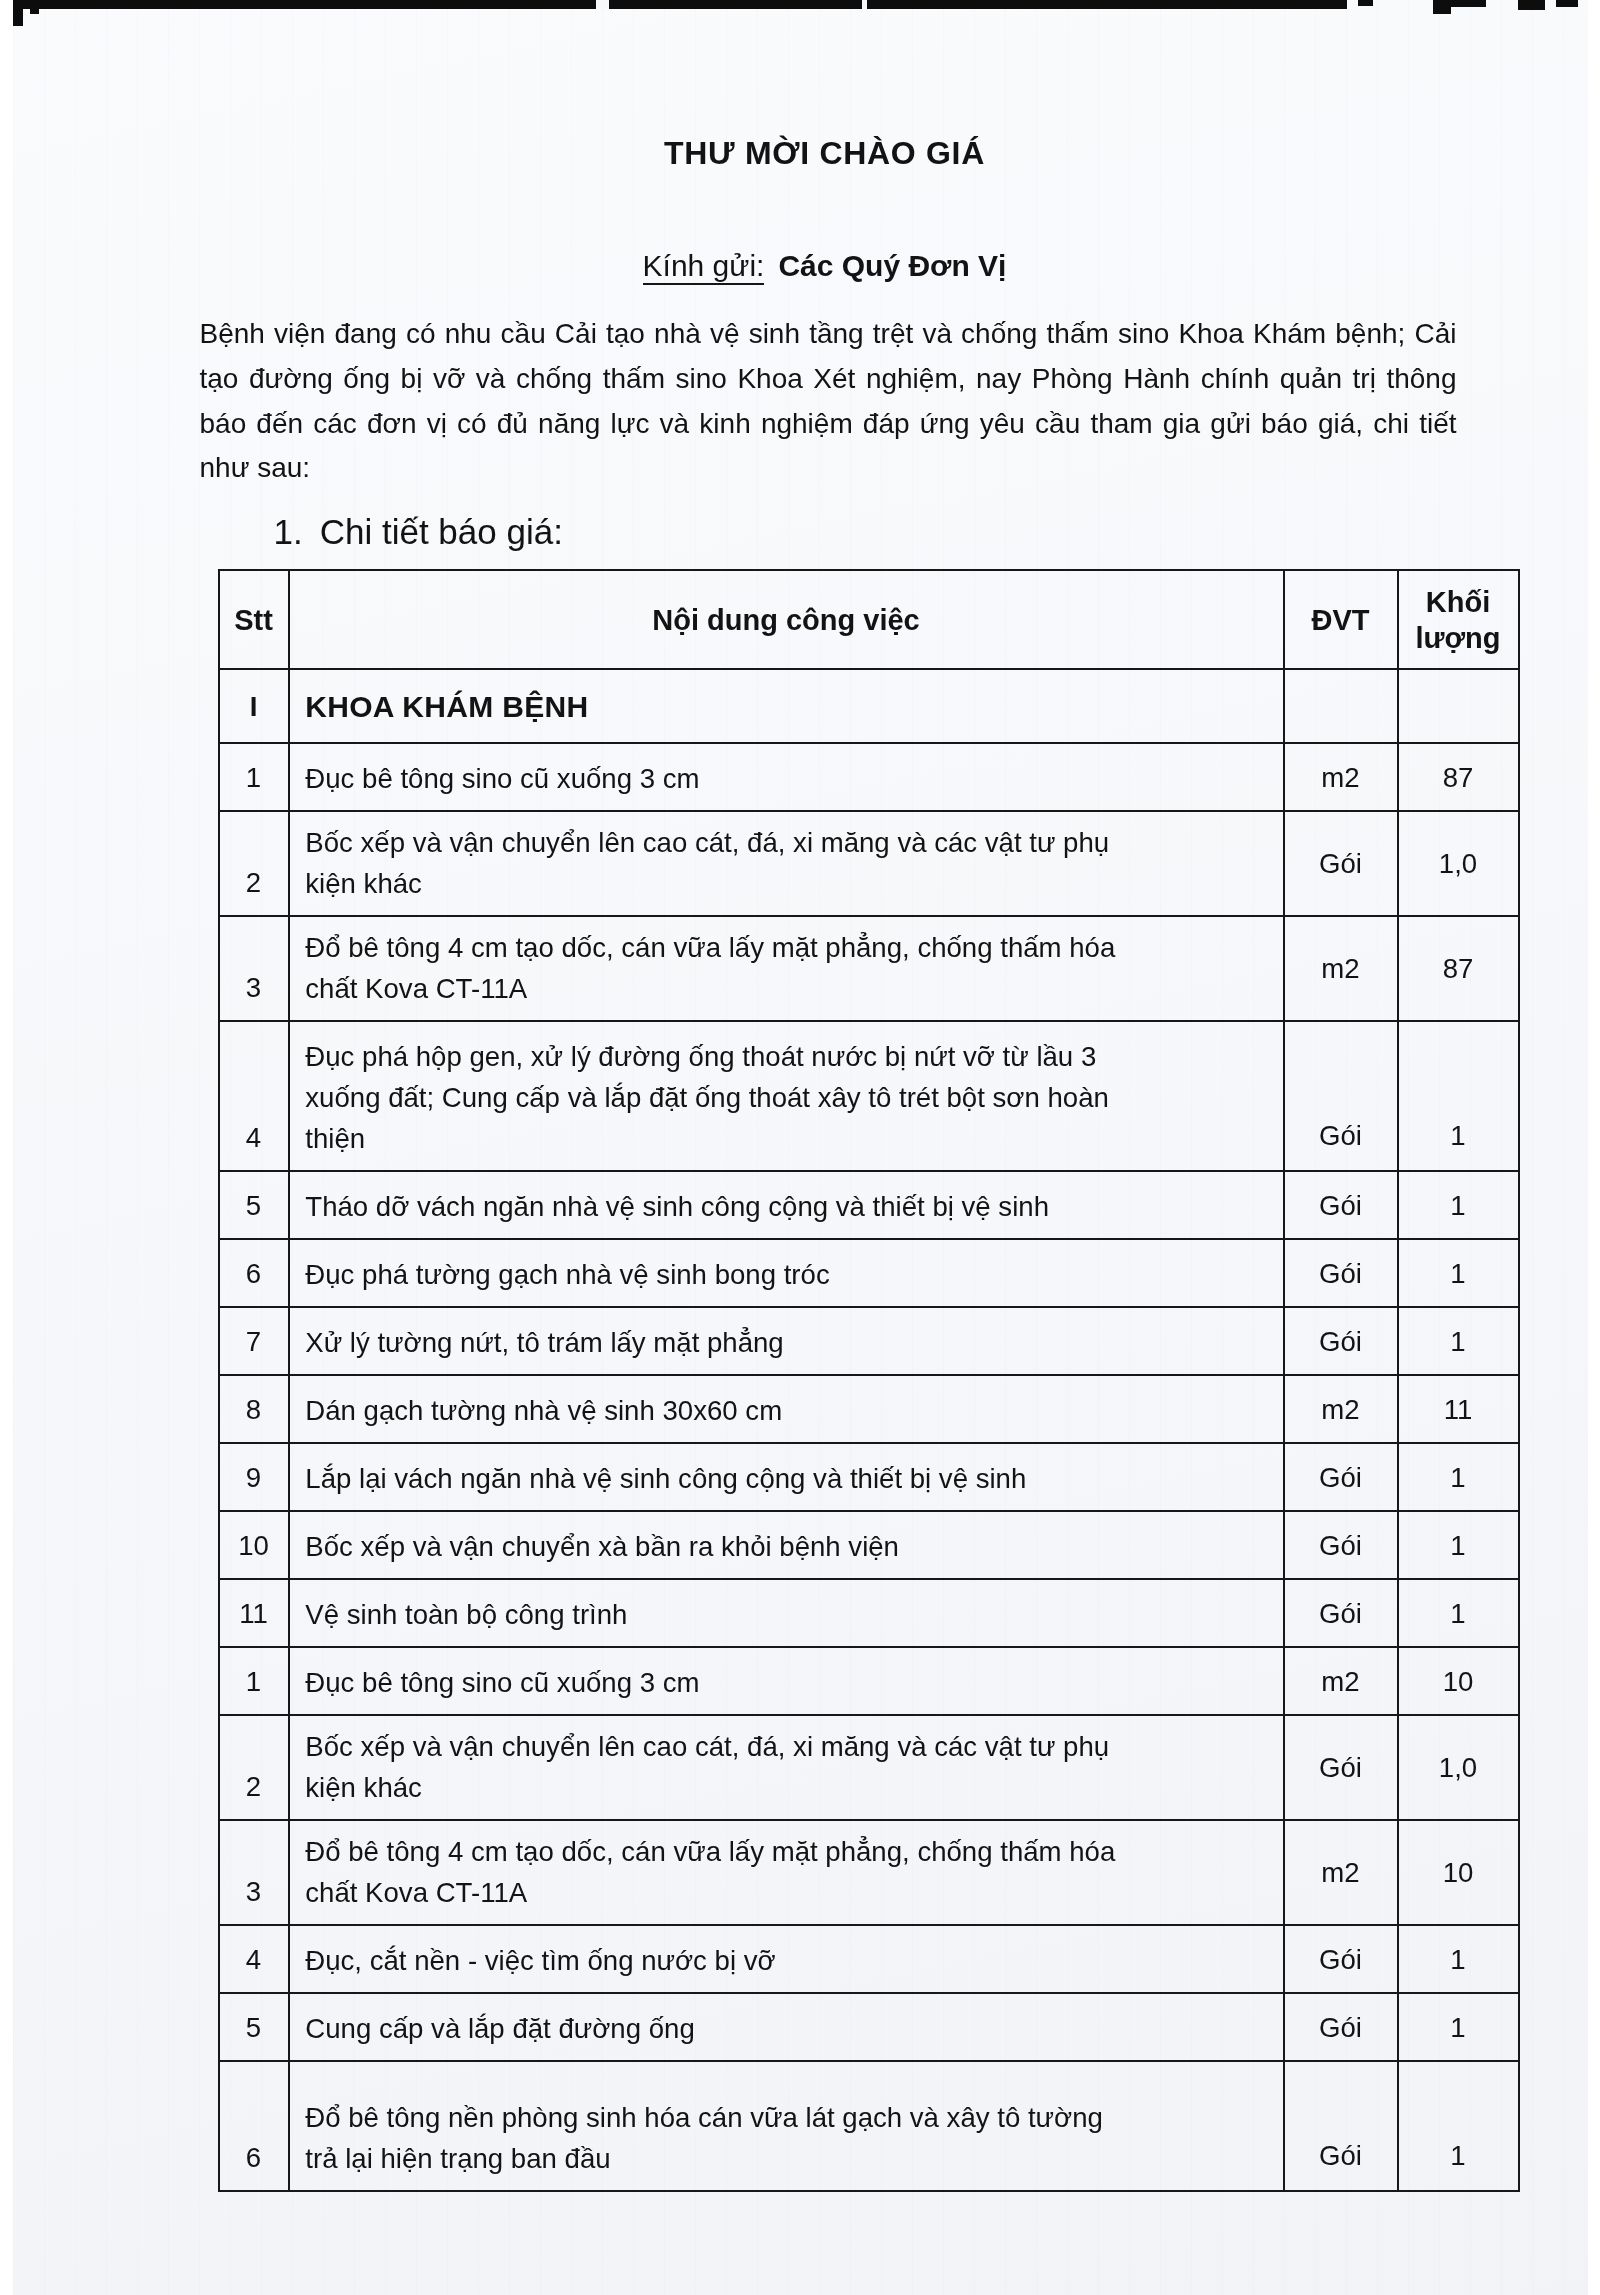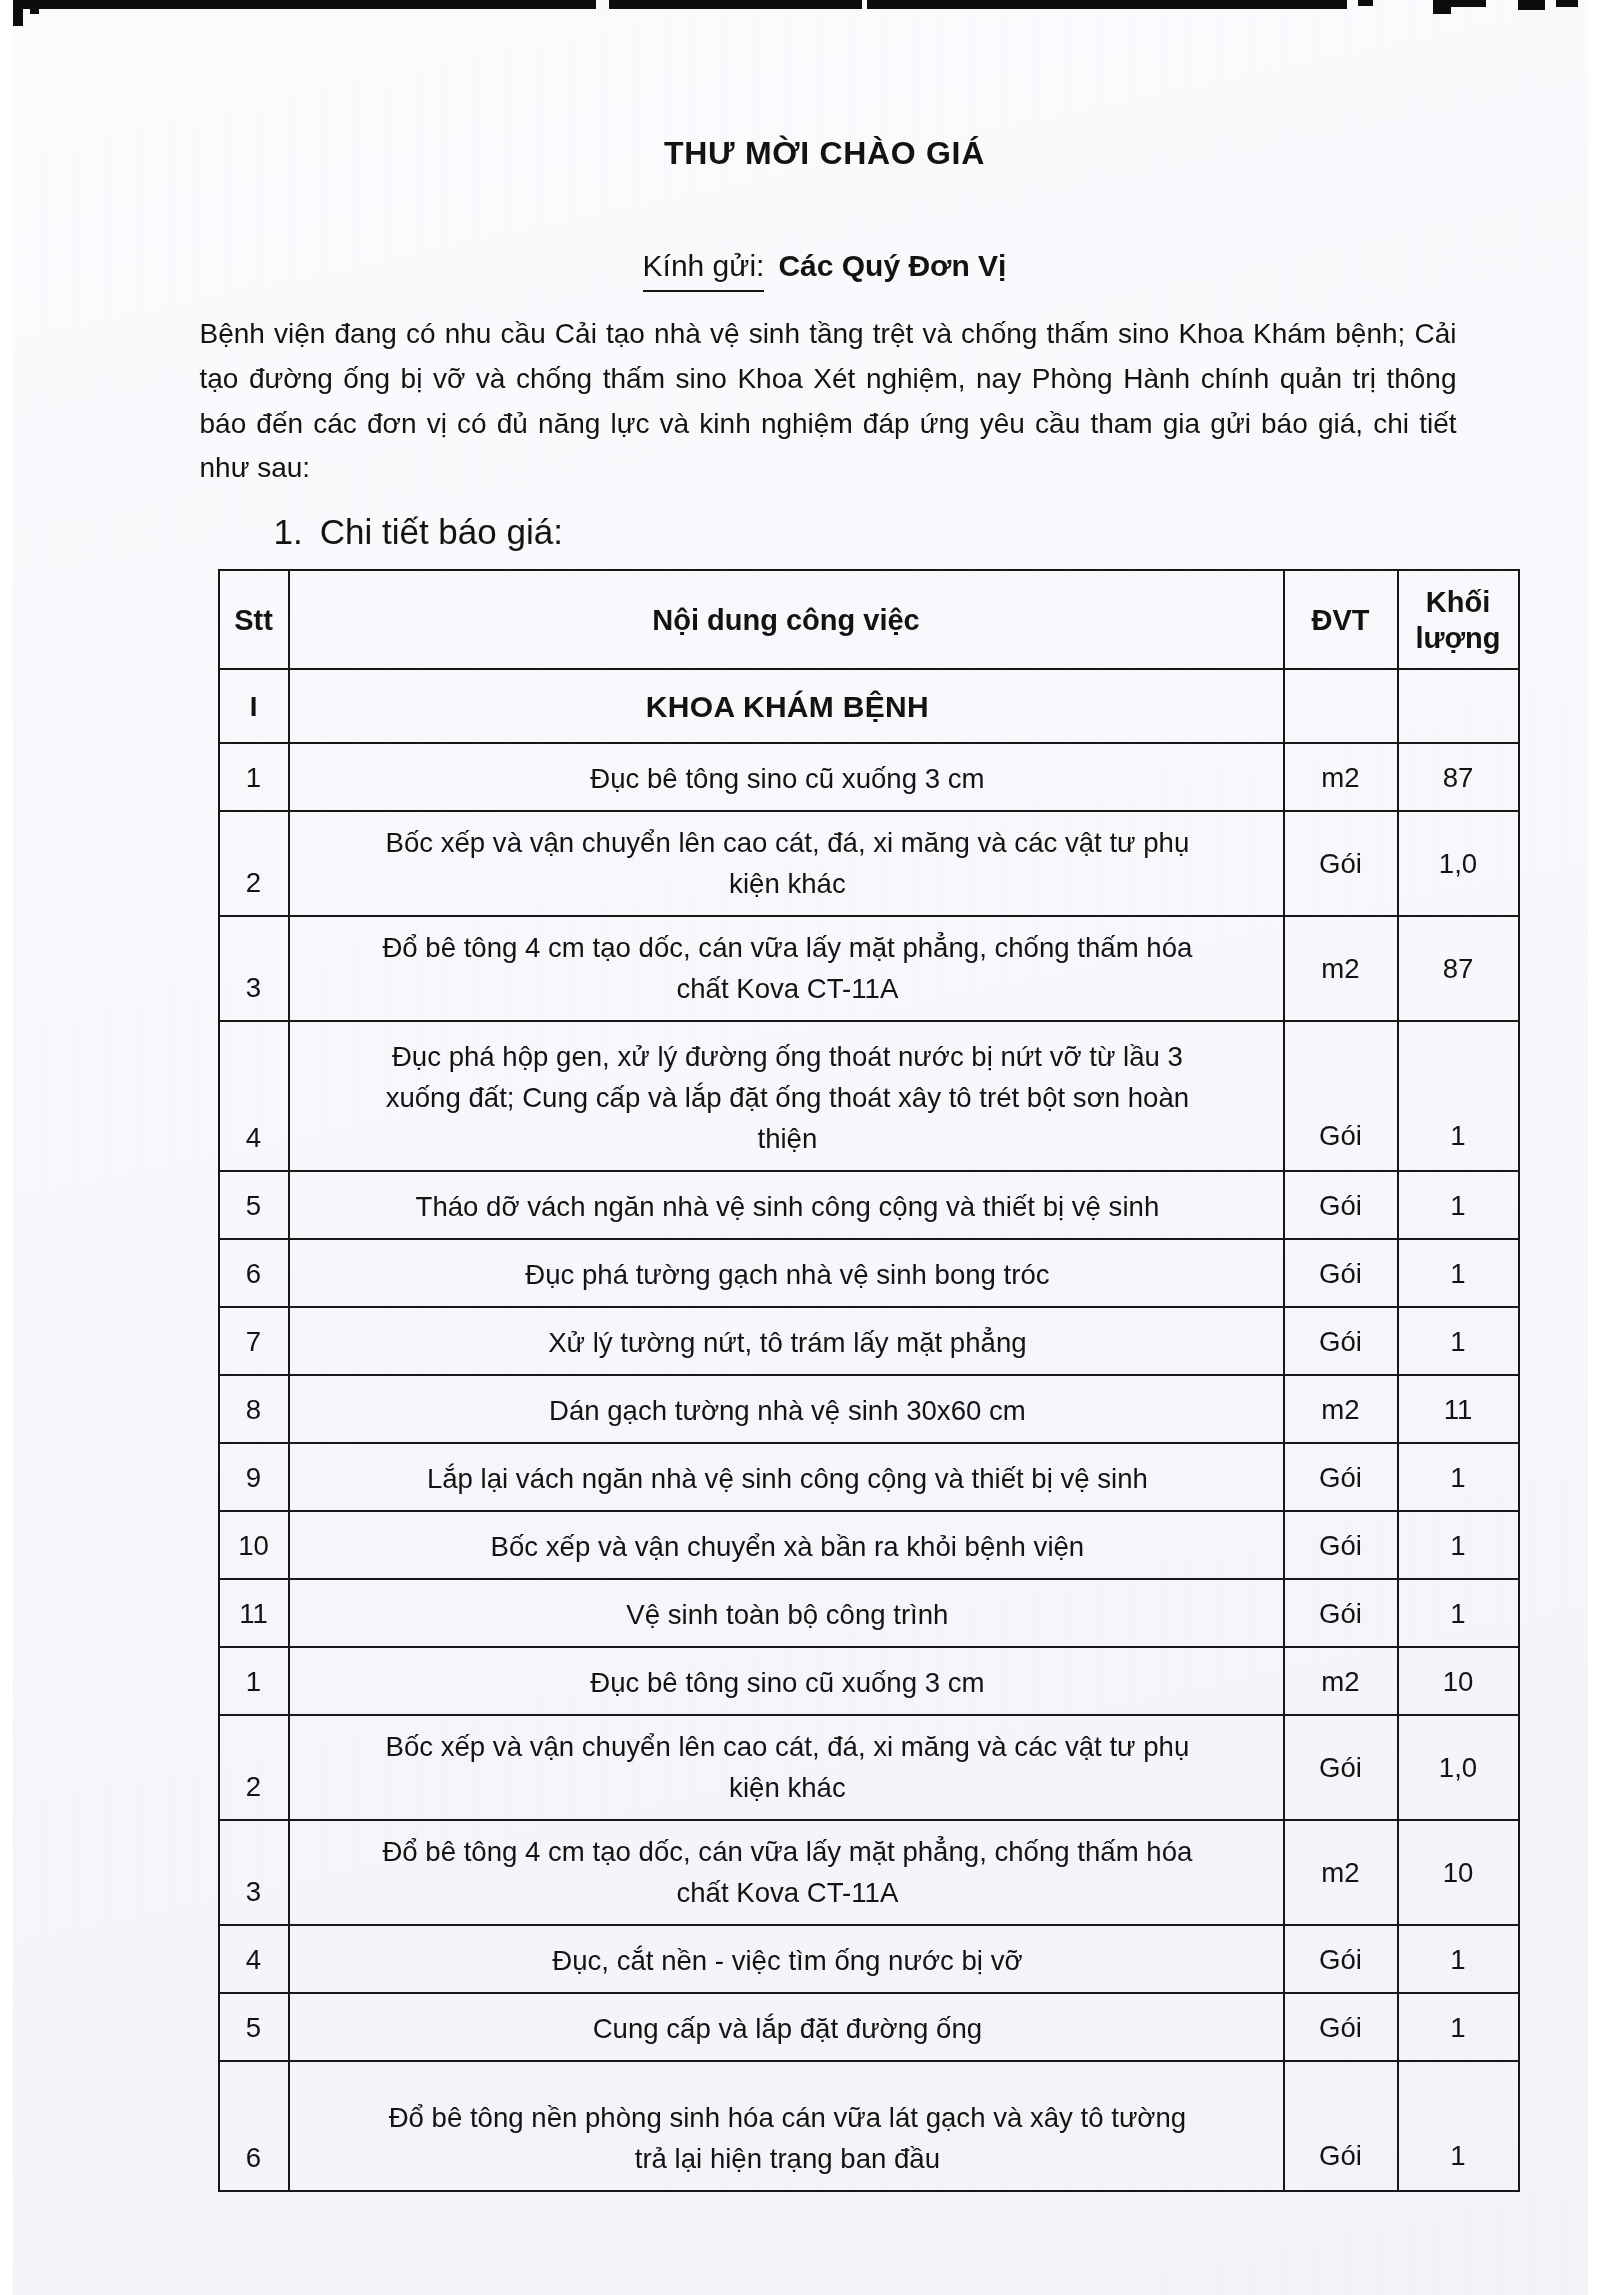--- a/index.html
+++ b/index.html
@@ -30,21 +30,21 @@
     letter-spacing: 0.7px;
   }
   .greeting {
     margin: 77px 0 0 49px;
     text-align: center;
     font-size: 30px;
   }
   .greeting-label {
     font-weight: normal;
     border-bottom: 2.6px solid #161616;
-    padding-bottom: 8px;
+    padding-bottom: 1px;
     margin-top: 35px;
   }
   .greeting-value { font-weight: bold; margin-left: 14px; text-align: right; }
 
   .intro {
     margin: 29px 131px 0 187px;
     font-size: 28px;
     line-height: 1.60;
     text-align: justify;
   }
@@ -84,21 +84,21 @@
   .quote td {
     font-size: 27.6px;
     line-height: 1.5;
   }
   td.stt {
     text-align: center;
     vertical-align: bottom;
     padding: 6.6px 3.9px 11.8px;
   }
   td.content {
-    text-align: center;
+    text-align: left;
     vertical-align: bottom;
     padding: 6.6px 13px 10.5px 15.8px;
     white-space: pre-line;
   }
   td.dvt, td.qty {
     text-align: center;
     vertical-align: middle;
     padding: 3.9px 2.6px;
   }
   tr.r-single { height: 68px; }

